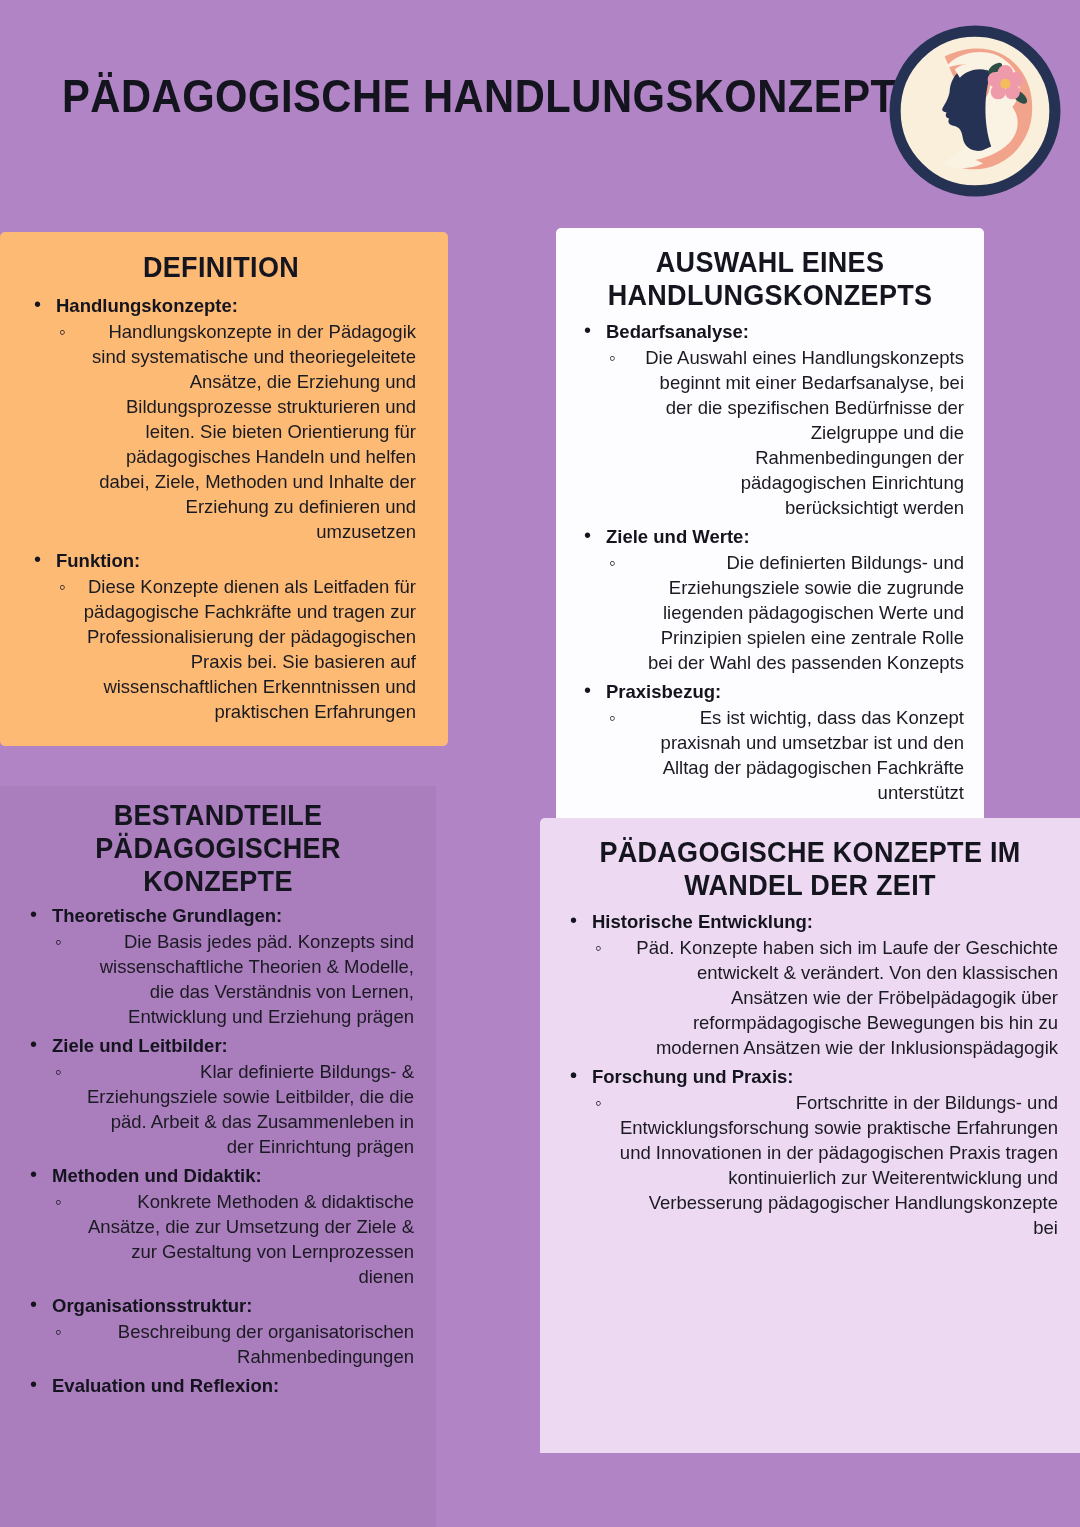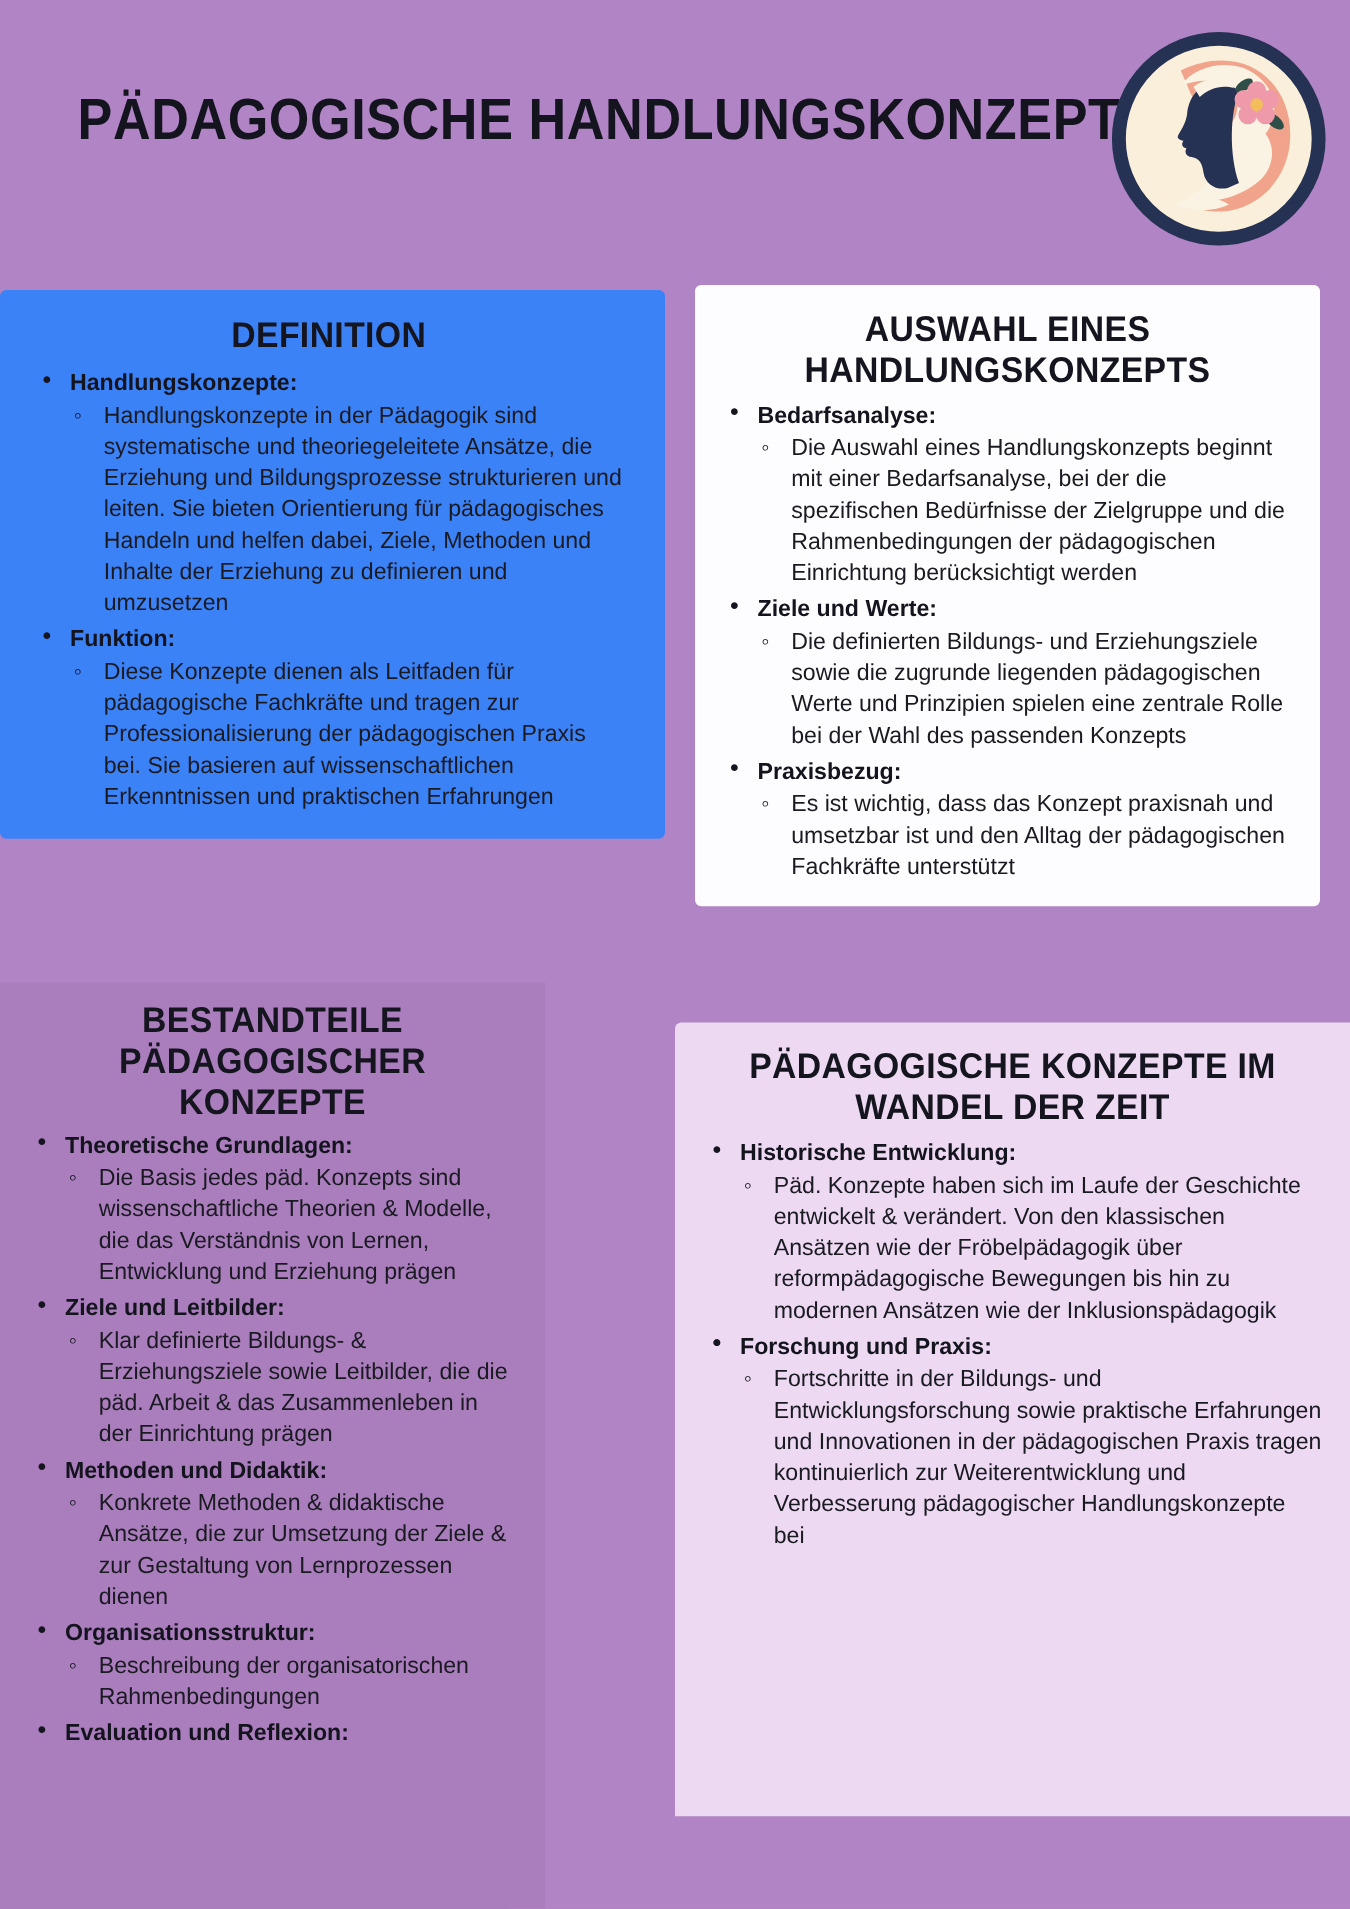--- a/index.html
+++ b/index.html
@@ -21,31 +21,31 @@
     position:absolute; left:62px; top:70px;
     font-size:43px; font-weight:700; letter-spacing:.5px;
     color:#14141e; white-space:nowrap;
     transform:scale(.97,1.08); transform-origin:left top;
   }
   .logo-badge { position:absolute; right:16px; top:22px; width:178px; height:178px; }
   .logo-badge svg { width:100%; height:100%; display:block; }
   
   .panel { position:absolute; }
   .panel-definition {
-    left:0; top:232px; width:532px;
-    background:#3b82f6; border-radius:5px;
+    left:0; top:232px; width:448px;
+    background:#fdba74; border-radius:5px;
     padding:14px 32px 22px 26px;
   }
   .panel-bestandteile {
     left:0; top:786px; width:436px; height:741px;
     background:#aa7dbc;
     padding:8px 22px 0 22px;
   }
   .panel-auswahl {
-    left:556px; top:228px; width:500px;
+    left:556px; top:228px; width:428px;
     background:#fdfcfe; border-radius:5px;
     padding:13px 20px 20px 20px;
   }
   .panel-wandel {
     left:540px; top:818px; width:540px; height:635px;
     background:#eed9f2; border-radius:5px 0 0 0;
     padding:13px 22px 0 22px;
   }
   .sec-heading {
     text-align:center;
@@ -65,21 +65,21 @@
   .l1 > li::before {
     content:"\2022";
     position:absolute; left:8px; top:-1px;
     font-size:20px; color:#15151f;
   }
   .lbl { font-weight:700; color:#14141e; }
   .l2 { margin-top:1px; }
   .l2 > li {
     position:relative;
     padding-left:27px;
-    font-size:18.5px; line-height:25px;
+    font-size:18.5px; line-height:25px;text-align:right;
   }
   .l2 > li::before {
     content:"\25E6";
     position:absolute; left:3px; top:0;
     font-weight:700; color:#15151f;
   }
 </style>
 </head>
 <body>
 

